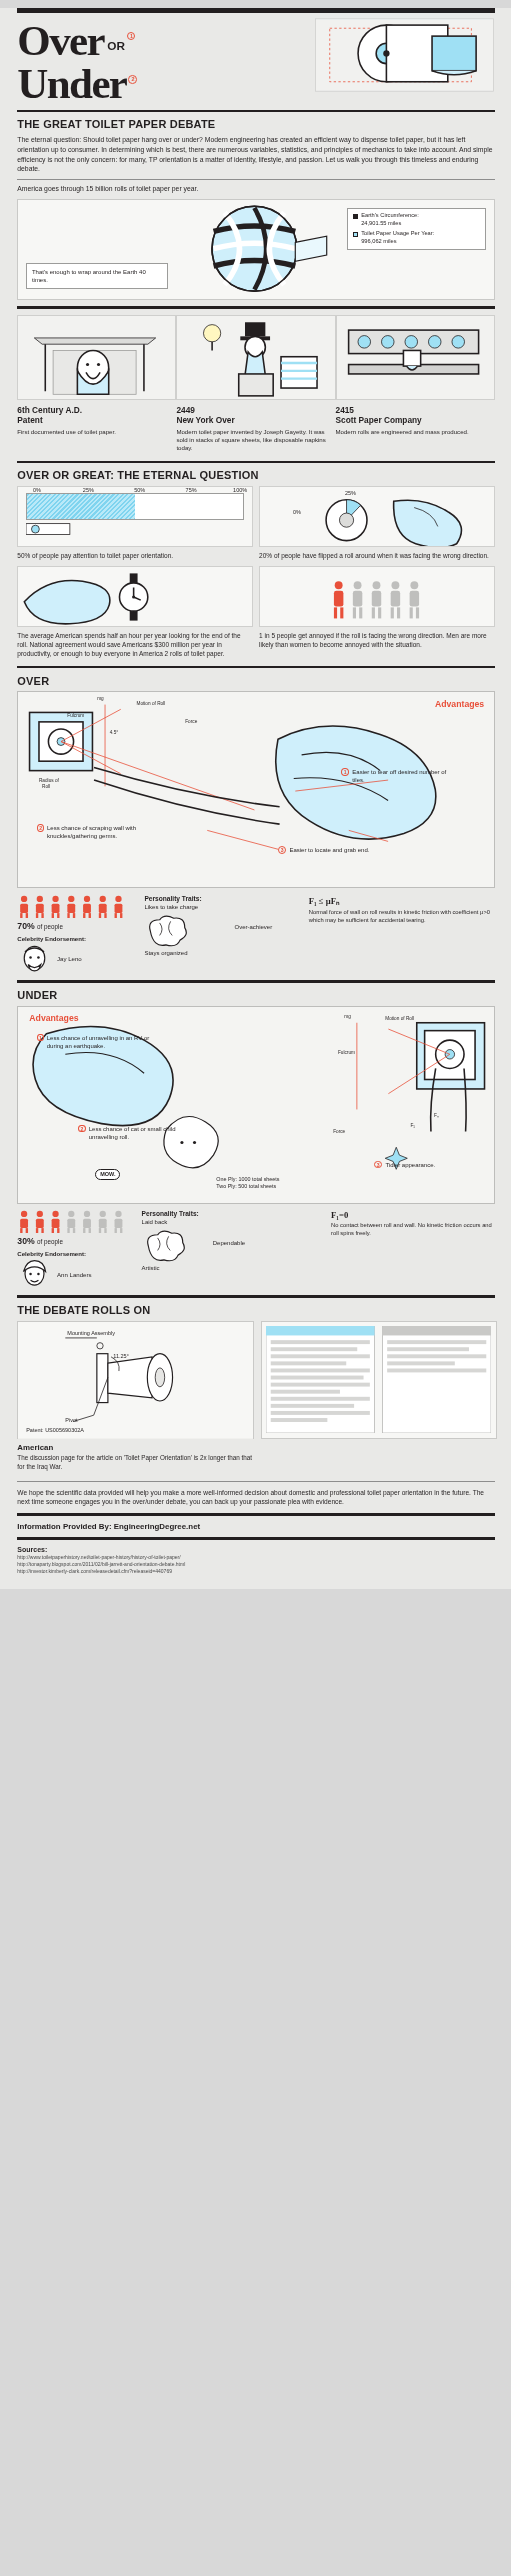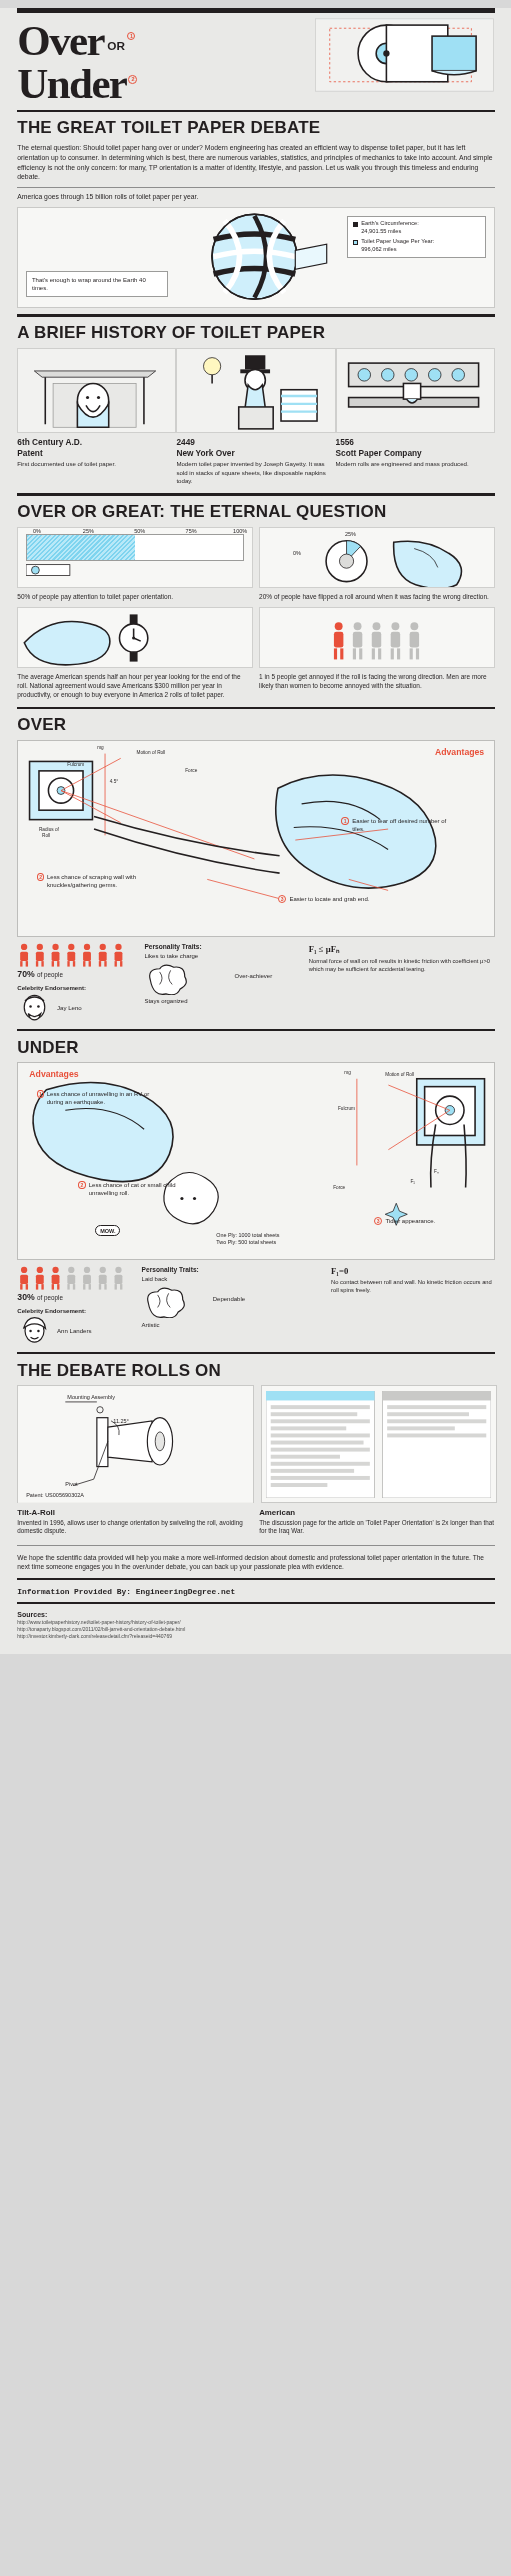--- a/index.html
+++ b/index.html
@@ -50,21 +50,21 @@
     font-weight:bold;
     text-align:center;
     line-height: 7.9px;
     vertical-align: 17.3px;
     margin-left: 1.6px;
   }
   .hero-img { position:absolute; right: 0; top: 4.7px; }
 
   h2.section {
     font-family: "Liberation Sans", sans-serif;
-    font-size: 17px;
+    font-size: 11px;
     font-weight: bold;
     margin: 4.7px 0 4.7px 0;
     letter-spacing: 0.2px;
   }
   p.body {
     font-size: 6.8px;
     line-height: 9.8px;
     margin: 0 0 4.7px 0;
     text-align: left;
   }
@@ -110,21 +110,21 @@
 
   .traits h5 { font-size:6.6px; margin:0 0 2.4px 0; font-weight:bold;}
   .traits p { font-size:6px; margin:0 0 1.6px 0; line-height:7.9px;}
 
   .formula { font-size: 8.7px; font-weight:bold; font-family:"Liberation Serif", serif; margin:0 0 2.4px 0;}
   .formula-note { font-size: 5.8px; line-height: 7.9px; margin:0; }
 
   .debate .cell { border:0.8px solid #c9c9c7; background:#f7f7f5; }
 
   .footer-note { font-size: 6.6px; line-height: 9.5px; margin: 6.3px 0; }
-  .provided { font-size: 7.9px; font-weight:bold; margin: 4.7px 0 3.2px 0; font-family: Liberation Mono, monospace;}
+  .provided { font-size: 7.9px; font-weight:bold; margin: 4.7px 0 3.2px 0;}
   .sources-title { font-size: 7px; font-weight:bold; margin:3.2px 0 1.6px 0;}
   .sources { font-size: 5px; line-height: 6.8px; color:#4a4a4a; word-break: break-all;}
 
   .numbadge {
     display:inline-block; width:7.9px;height:7.9px;border:0.8px solid #e8503a;border-radius:50%;
     color:#e8503a;font-size:5.1px;text-align:center;line-height:7px;font-weight:bold;
   }
   svg { display:block; }
 </style>
 </head>
@@ -188,21 +188,20 @@
           <div style="display:flex; gap:3.2px; align-items:flex-start;">
             <span style="width:5.5px;height:5.5px;background:#9fe0f4;display:inline-block;margin-top:1.6px;border:0.8px solid #231f20;"></span>
             <span><span>Toilet Paper Usage Per Year:</span><br><span>996,062 miles</span></span>
           </div>
         </div>
       </div>
     </div>
 
     <div class="rule"></div>
 
-    <h2 class="section">A BRIEF HISTORY OF TOILET PAPER</h2>
     <div class="hist">
 
       <div class="cell">
         <div class="art">
           <svg width="154" height="83" viewBox="0 0 195 106">
             <rect x="0" y="0" width="195" height="106" fill="#f2f2f0"></rect>
             <path d="M20 28 L175 28 L165 36 L30 36 Z" fill="#dcdcda" stroke="#231f20"></path>
             <path d="M34 36 L34 96 M160 36 L160 96" stroke="#231f20" stroke-width="2"></path>
             <rect x="44" y="44" width="106" height="56" fill="#e8e8e6" stroke="#9c9c9a"></rect>
             <ellipse cx="95" cy="66" rx="20" ry="22" fill="#ffffff" stroke="#231f20" stroke-width="2"></ellipse>
@@ -245,21 +244,21 @@
             <circle cx="34" cy="33" r="8" fill="#9fe0f4" stroke="#231f20"></circle>
             <circle cx="64" cy="33" r="8" fill="#9fe0f4" stroke="#231f20"></circle>
             <circle cx="94" cy="33" r="8" fill="#9fe0f4" stroke="#231f20"></circle>
             <circle cx="124" cy="33" r="8" fill="#9fe0f4" stroke="#231f20"></circle>
             <circle cx="154" cy="33" r="8" fill="#9fe0f4" stroke="#231f20"></circle>
             <rect x="14" y="62" width="166" height="12" fill="#d3d3d1" stroke="#231f20" stroke-width="2"></rect>
             <rect x="84" y="44" width="22" height="20" fill="#ffffff" stroke="#231f20" stroke-width="2"></rect>
             <path d="M88 64 q7 10 14 0" fill="#cfeffb" stroke="#231f20" stroke-width="2"></path>
           </svg>
         </div>
-        <h3>1556</h3>
+        <h3>2415</h3>
         <h4>Scott Paper Company</h4>
         <p>Modern rolls are engineered and mass produced.</p>
       </div>
     </div>
 
     <div class="rule" style="margin-top:7.9px"></div>
 
     <h2 class="section">OVER OR GREAT: THE ETERNAL QUESTION</h2>
 
     <div class="stats">
@@ -649,24 +648,20 @@
             <rect x="154" y="36" width="126" height="5"></rect>
               <rect x="154" y="45" width="86" height="5"></rect>
             <rect x="154" y="54" width="126" height="5"></rect>
           </g>
         </svg>
       </div>
     </div>
 
     <div class="row gap" style="margin-top:4.7px;">
       <div style="width:50%;">
-        <div style="font-size:7.9px; font-weight:bold;">Tilt-A-Roll</div>
-        <p class="body" style="font-size:6.3px; line-height:8.7px; margin-top:1.6px;">Invented in 1996, allows user to change orientation by swiveling the roll, avoiding domestic dispute.</p>
-      </div>
-      <div style="width:50%;">
         <div style="font-size:7.9px; font-weight:bold;">American</div>
         <p class="body" style="font-size:6.3px; line-height:8.7px; margin-top:1.6px;">The discussion page for the article on 'Toilet Paper Orientation' is 2x longer than that for the Iraq War.</p>
       </div>
     </div>
 
     <div class="rule-thin"></div>
 
     <p class="footer-note">We hope the scientific data provided will help you make a more well-informed decision about domestic and professional toilet paper orientation in the future. The next time someone engages you in the over/under debate, you can back up your passionate plea with evidence.</p>
 
     <div class="rule"></div>

